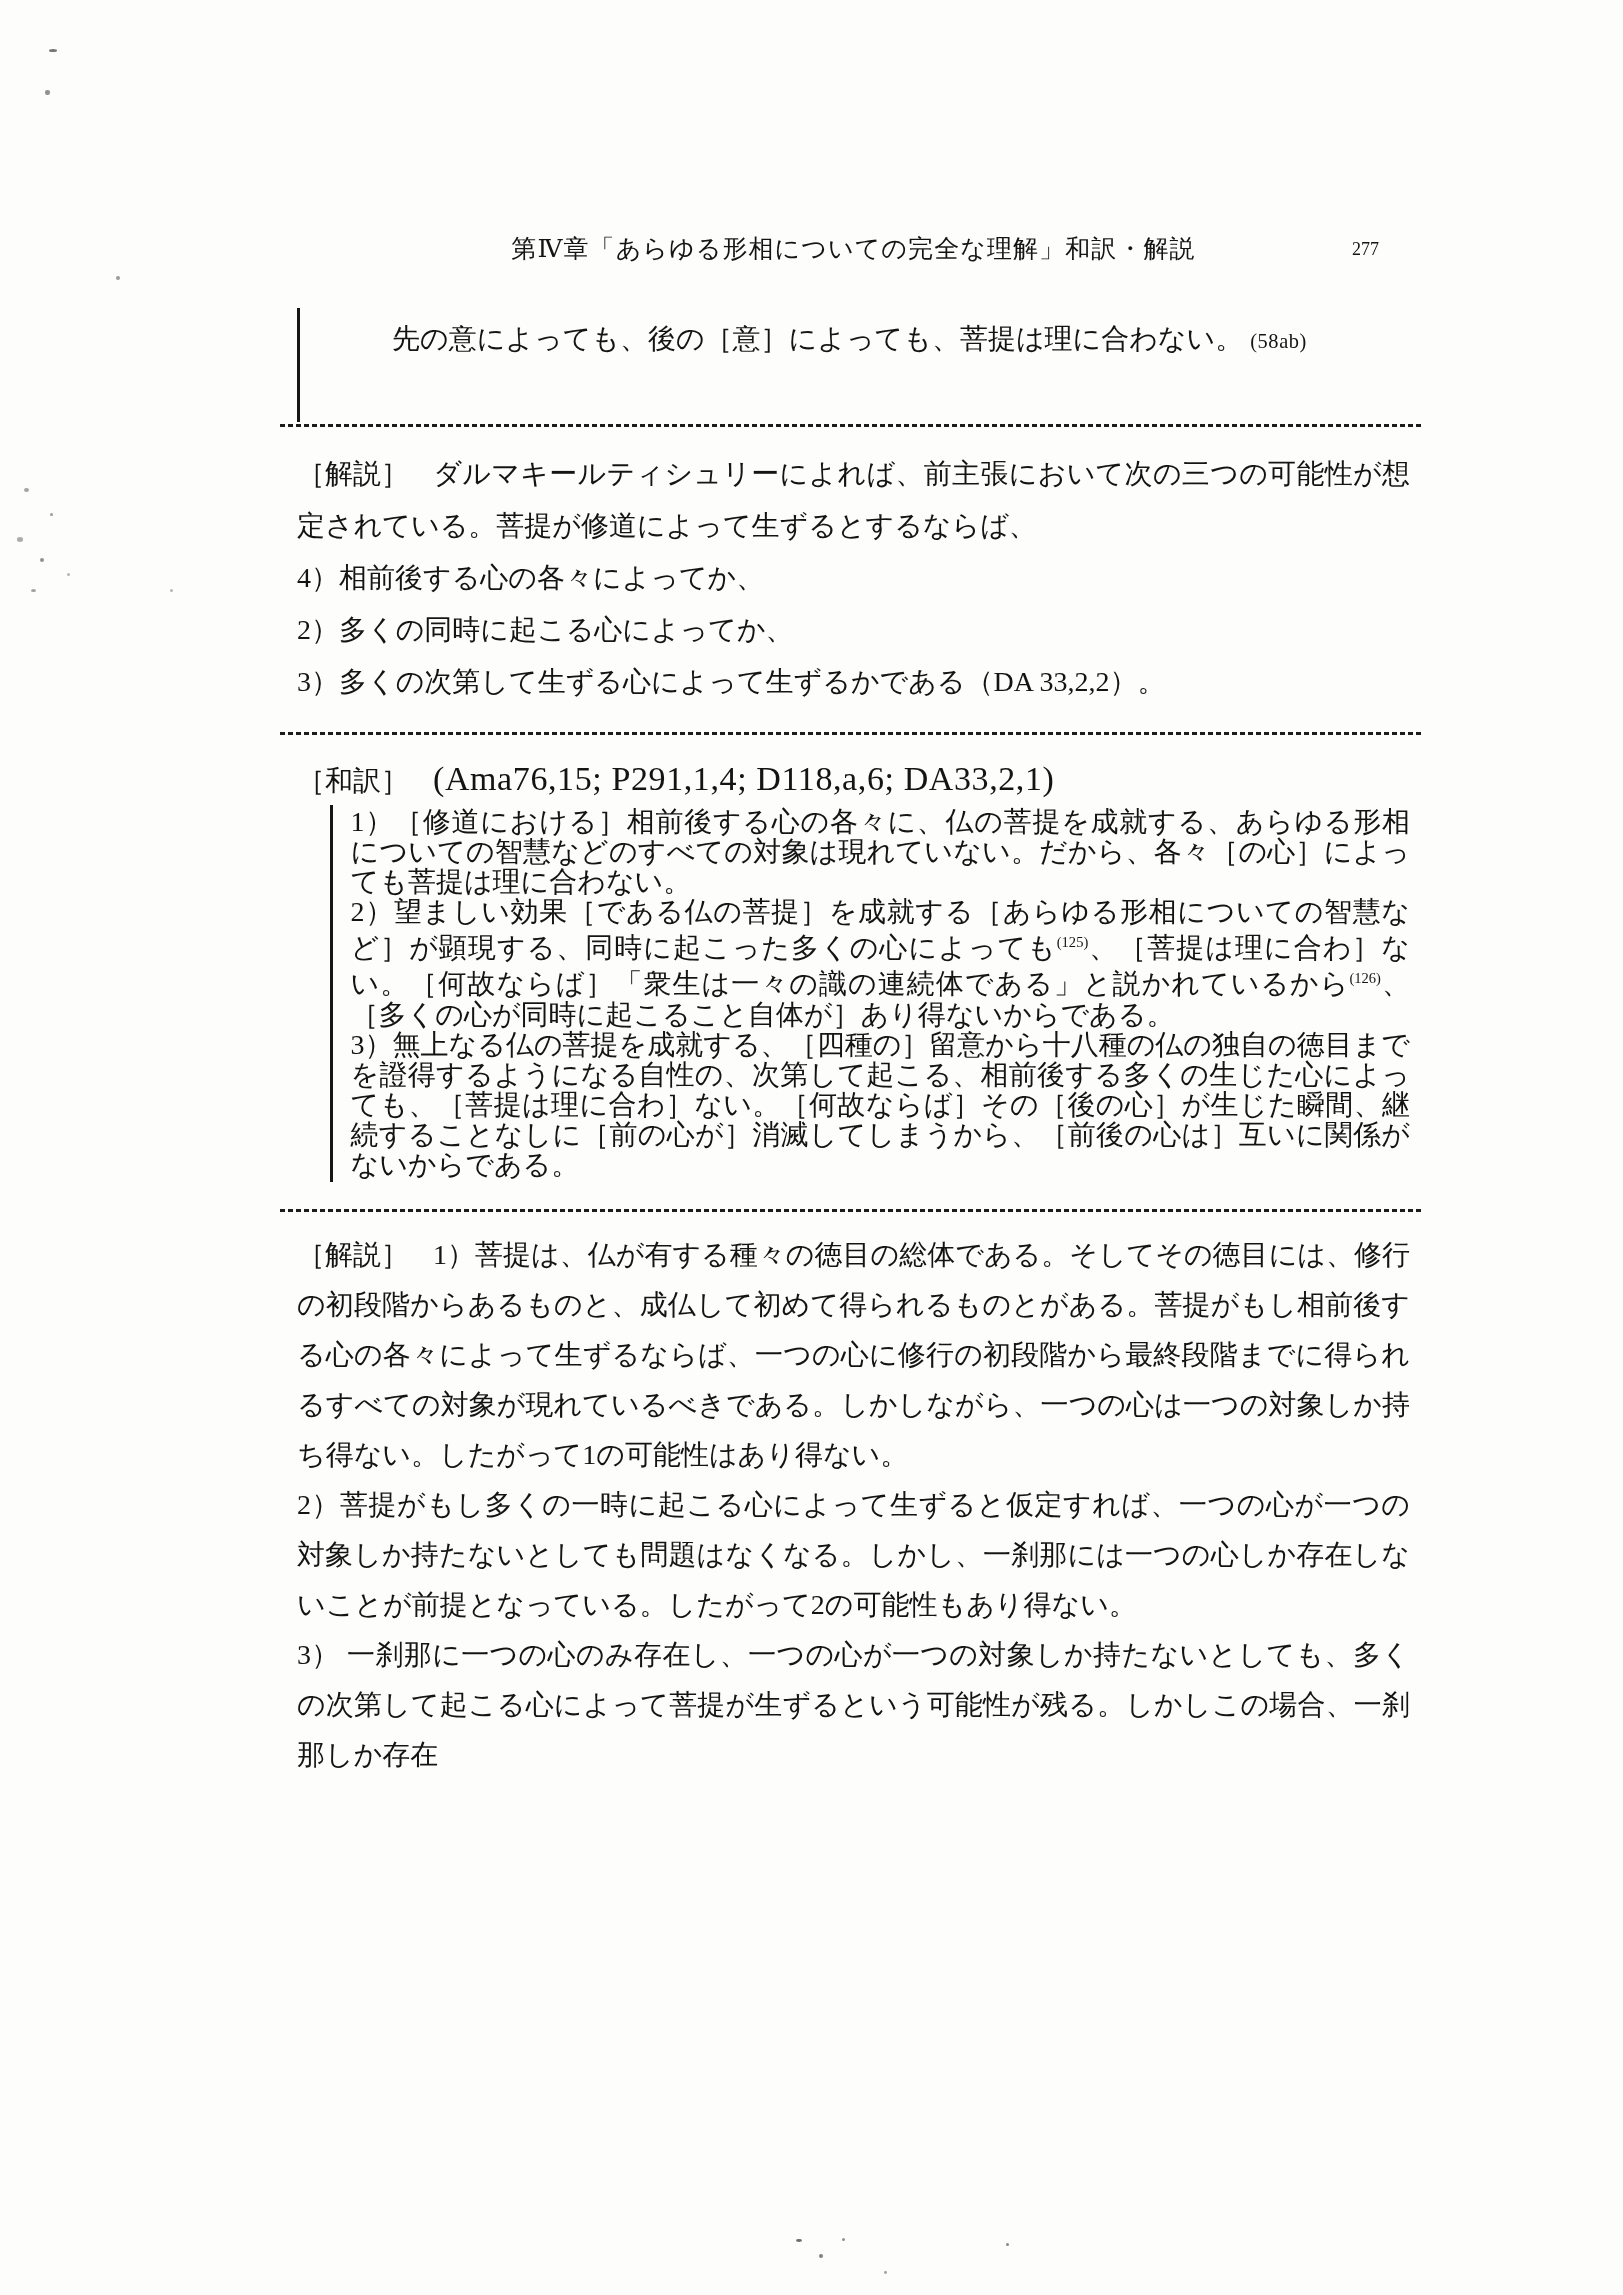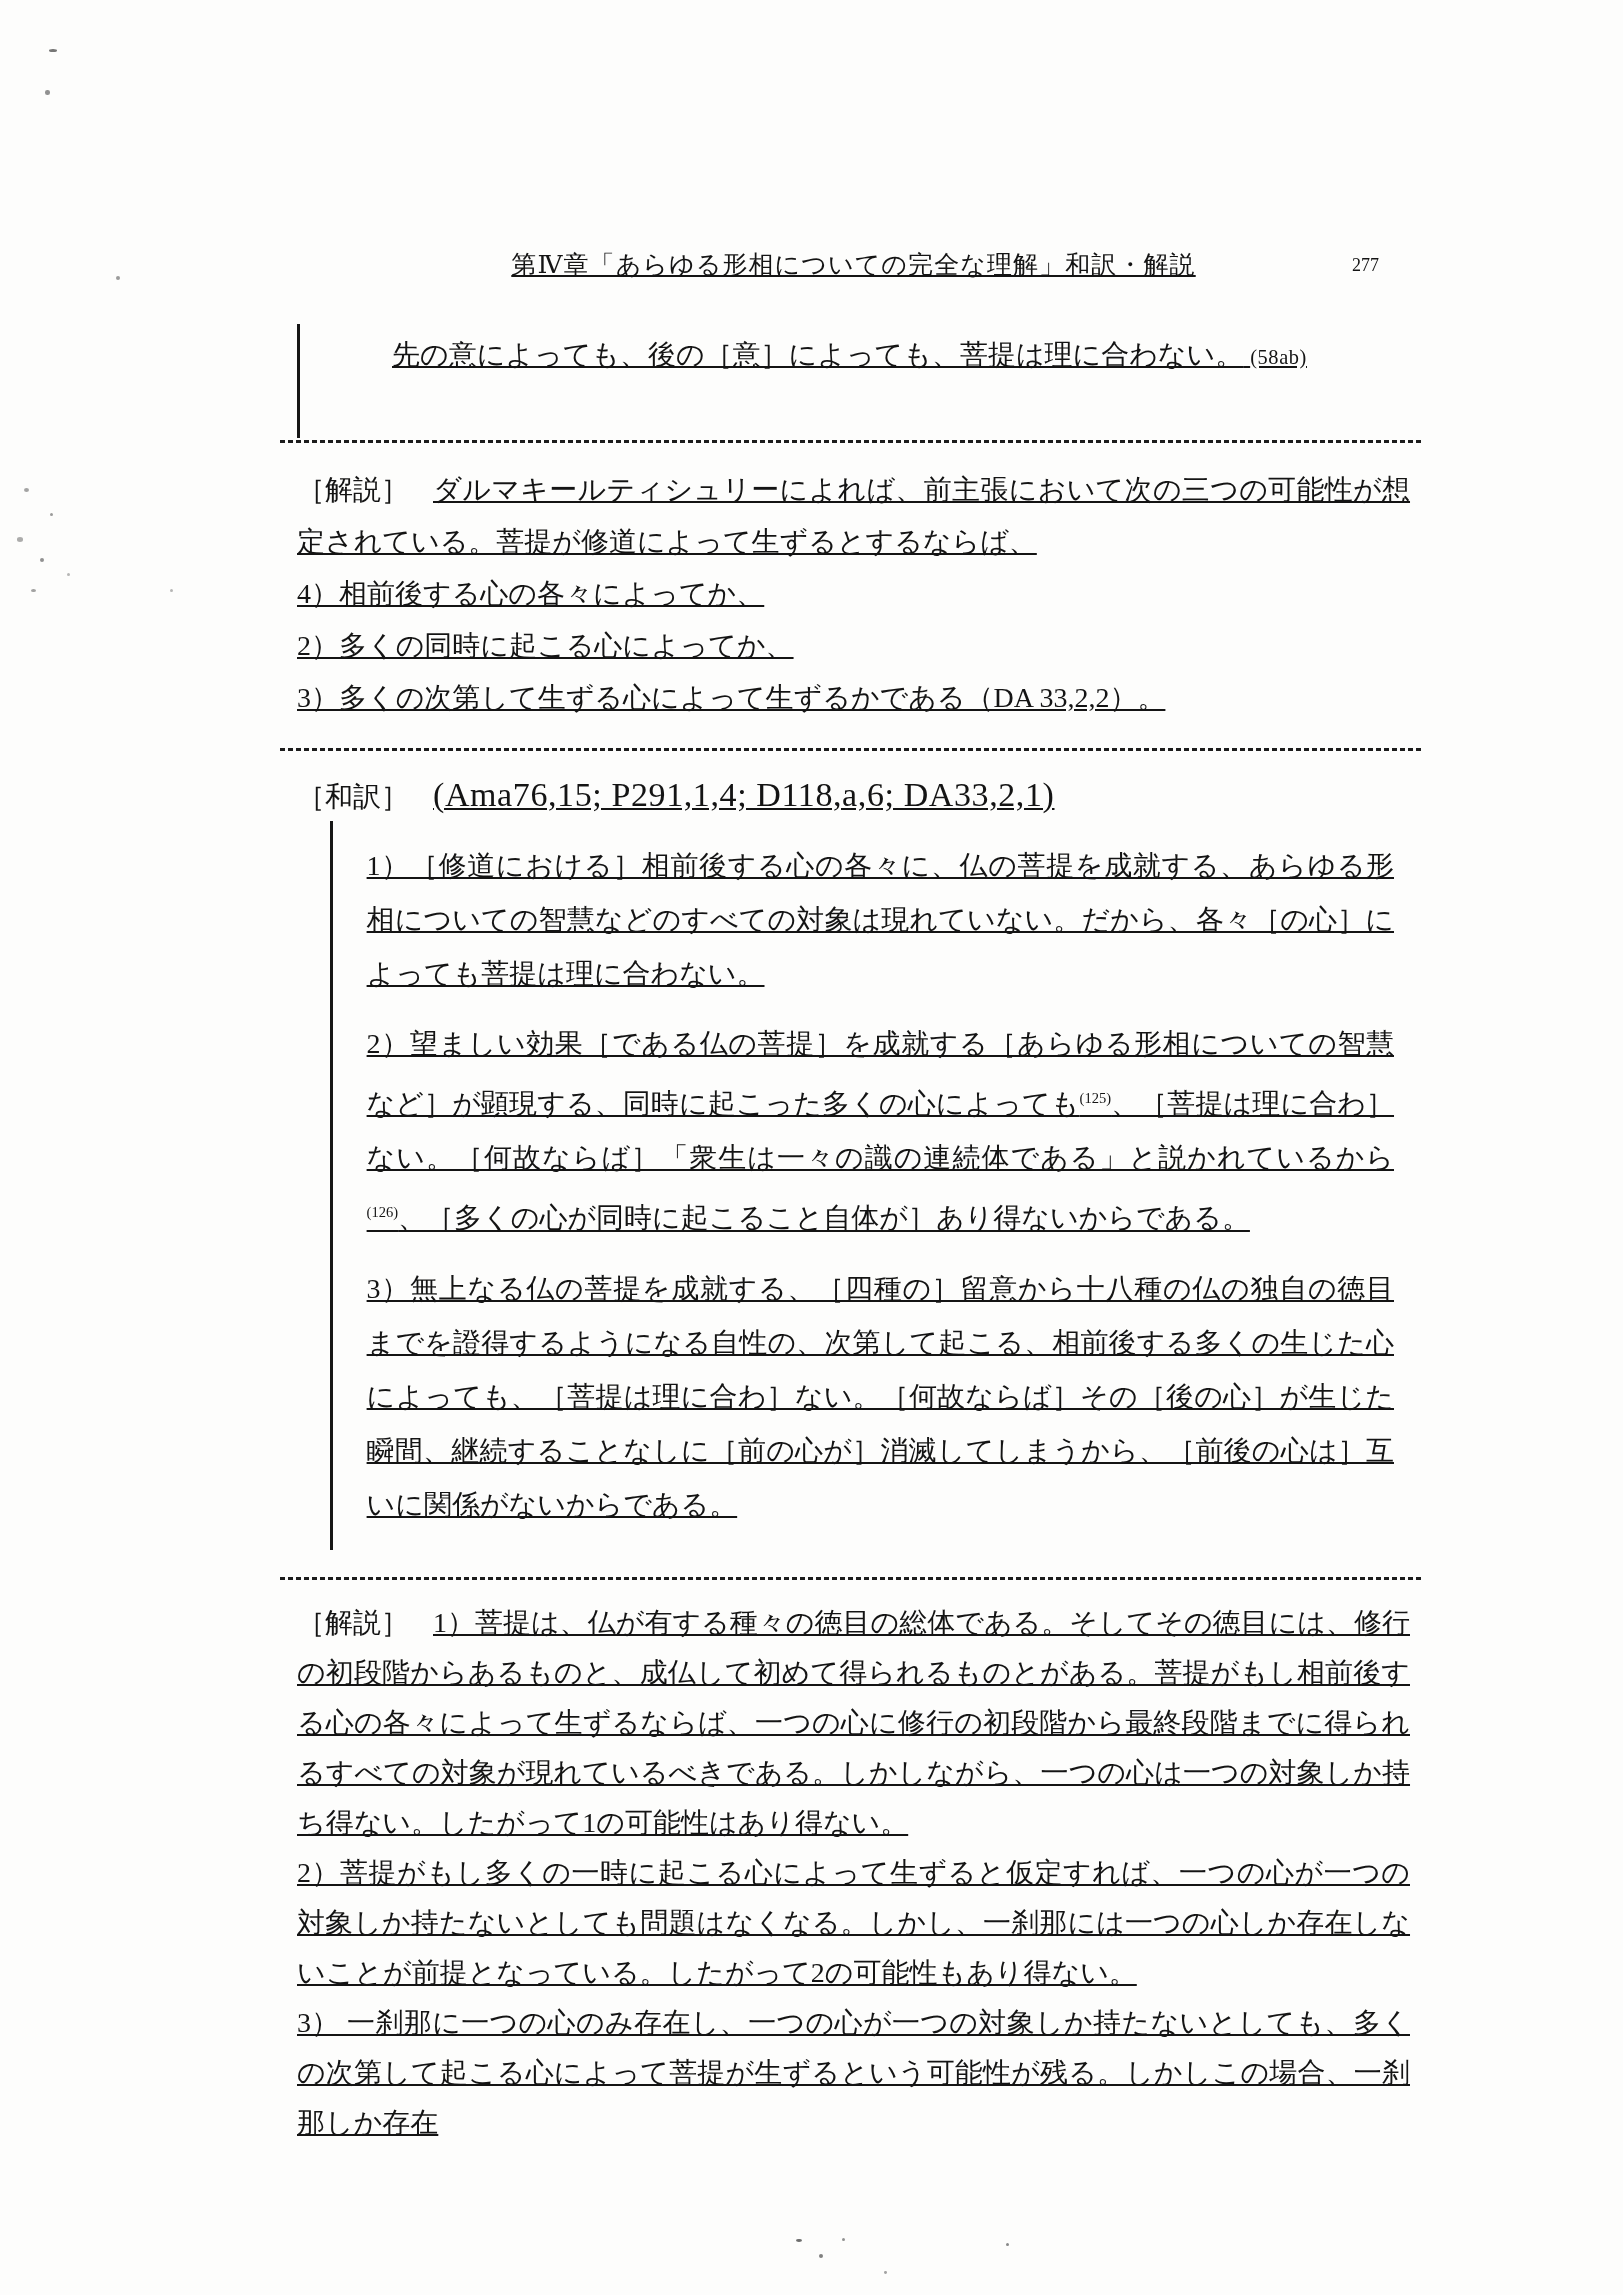--- a/index.html
+++ b/index.html
@@ -6,23 +6,22 @@
   .page{
     position:relative;
     width:1624px;height:2295px;
     background:#fdfdfc;
     color:#141414;
     font-family:"Liberation Serif","DejaVu Serif",serif;
     overflow:hidden;
   }
   .content{
     position:absolute;
-    left:297px;top:16px;
+    left:297px;top:0;
     width:1113px;
-    text-decoration:underline;
   }
   
   .hdr{
     position:relative;
     padding-top:231px;
     height:36px;
   }
   .hdr-title{
     display:block;
     text-align:center;
@@ -86,23 +85,23 @@
     letter-spacing:0.6px;
   }
   
   .wayaku-block{
     margin-top:6.8px;
     margin-left:33px;
     border-left:3.4px solid #161616;
     padding:2.3px 0 2.3px 17.6px;
   }
   .wayaku-block p{
-    margin:16px;
+    margin:0;
     font-size:28px;
-    line-height:54px;
+    line-height:30px;
     text-align:justify;
   }
   .wayaku-block p.indent{text-indent:1em;}
   .sup{
     font-size:0.52em;
     vertical-align:super;
     letter-spacing:0;
   }
   
   .k2 p{

